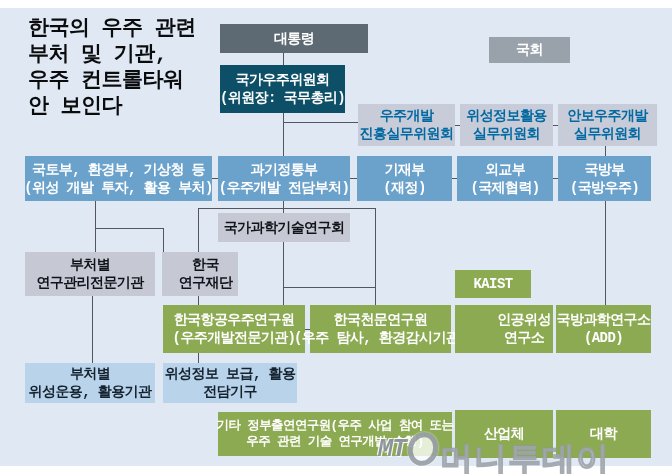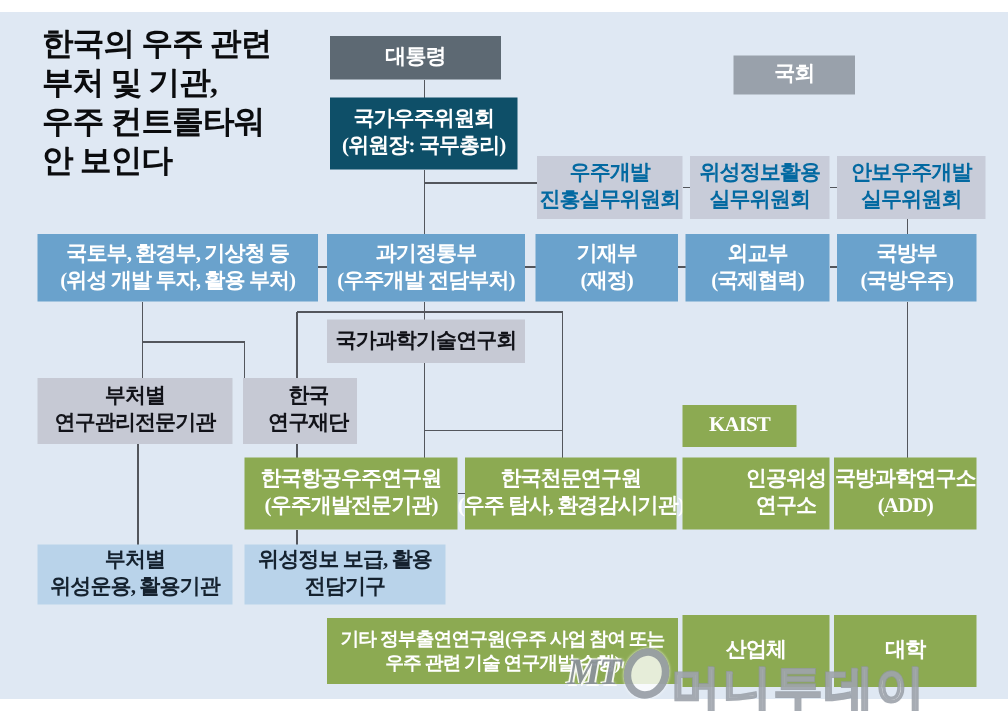--- a/index.html
+++ b/index.html
@@ -1,19 +1,19 @@
 <!DOCTYPE html>
 <html><head>
 <meta charset="utf-8">
 <style>
   html,body{margin:0;padding:0;background:#ffffff;}
   .stage{
     position:relative;width:672px;height:474px;overflow:hidden;
     background:#dfe8f3;
-    font-family:Liberation Serif, serif;
+    font-family:Liberation Mono, monospace;
   }
   .strip{position:absolute;left:0;width:672px;background:#ffffff;}
   .strip.top{top:0;height:8px;}
   .strip.bottom{top:466px;height:8px;}
   .title{
     position:absolute;left:28px;top:16px;width:200px;
     font-size:21px;line-height:26px;font-weight:800;color:#0b0c0e;
     letter-spacing:-0.5px;white-space:nowrap;
   }
   .lines-svg{position:absolute;left:0;top:0;}
@@ -92,21 +92,21 @@
     </g>
   </svg>
 
   <div class="title">
     <div>한국의 우주 관련</div>
     <div>부처 및 기관,</div>
     <div>우주 컨트롤타워</div>
     <div>안 보인다</div>
   </div>
 
-  <div class="box dark" style="left:220px;top:24px;width:114px;height:29px;">
+  <div class="box dark" style="left:220px;top:24px;width:148px;height:29px;">
     <span>대통령</span>
   </div>
   <div class="box teal" style="left:220px;top:65px;width:125px;height:48px;">
     <span>국가우주위원회</span>
     <span>(위원장: 국무총리)</span>
   </div>
   <div class="box agray" style="left:489px;top:37px;width:81px;height:26px;">
     <span>국회</span>
   </div>
 

